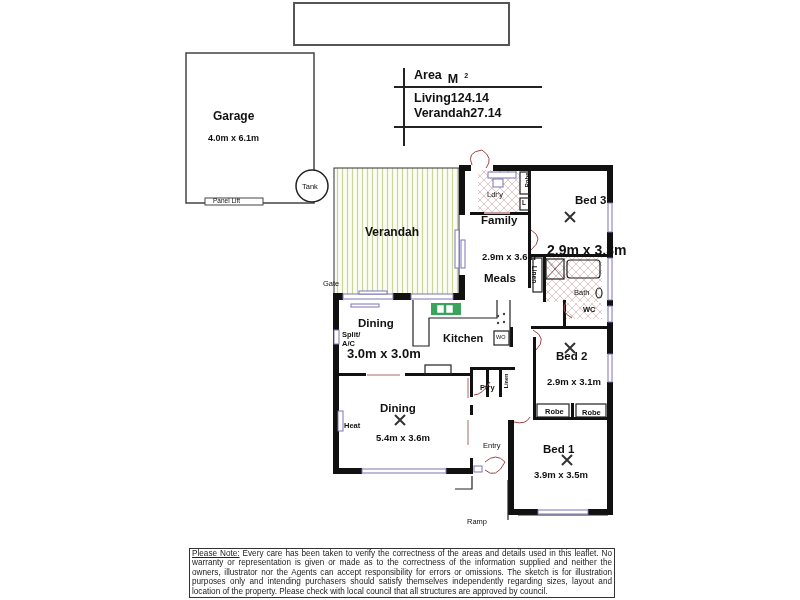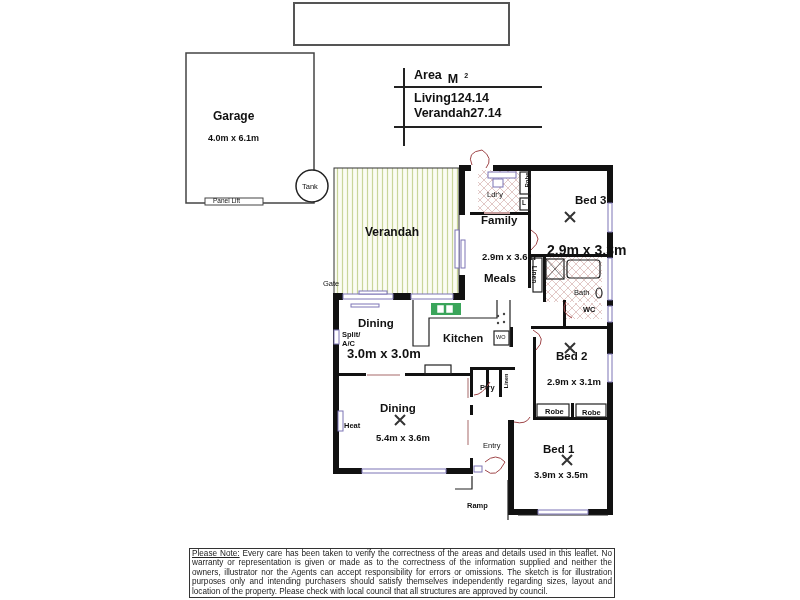--- a/index.html
+++ b/index.html
@@ -228,19 +228,19 @@
 <div class="lbl" style="left:556px; top:350px; font-size:11.5px;">Bed 2</div>
 <div class="lbl dim" style="left:547px; top:376px; font-size:9.5px;">2.9m x 3.1m</div>
 <div class="lbl small" style="left:545px; top:407px;">Robe</div>
 <div class="lbl small" style="left:582px; top:408px;">Robe</div>
 <div class="lbl small" style="left:480px; top:383px;">Ptry</div>
 <div class="lbl small" style="left:499px; top:378px; font-size:5.5px; transform:rotate(-90deg);">Linen</div>
 <div class="lbl" style="left:380px; top:402px; font-size:11.5px;">Dining</div>
 <div class="lbl dim" style="left:376px; top:432px; font-size:9.5px;">5.4m x 3.6m</div>
 <div class="lbl small" style="left:344px; top:421px;">Heat</div>
 <div class="lbl small" style="left:483px; top:441px; font-weight:normal;">Entry</div>
-<div class="lbl small" style="left:467px; top:501px; font-weight:bold;text-align:center;">Ramp</div>
+<div class="lbl small" style="left:467px; top:517px; font-weight:normal;text-align:center;">Ramp</div>
 <div class="lbl" style="left:543px; top:443px; font-size:11.5px;">Bed 1</div>
 <div class="lbl dim" style="left:534px; top:469px; font-size:9.5px;">3.9m x 3.5m</div>
 
 <div class="abs disclaimer">
   <u>Please Note:</u><span> Every care has been taken to verify the correctness of the areas and details used in this leaflet. No warranty or representation is given or made as to the correctness of the information supplied and neither the owners, illustrator nor the Agents can accept responsibility for errors or omissions. The sketch is for illustration purposes only and intending purchasers should satisfy themselves independently regarding sizes, layout and location of the property. Please check with local council that all structures are approved by council.</span>
 </div>
 
 </body></html>

